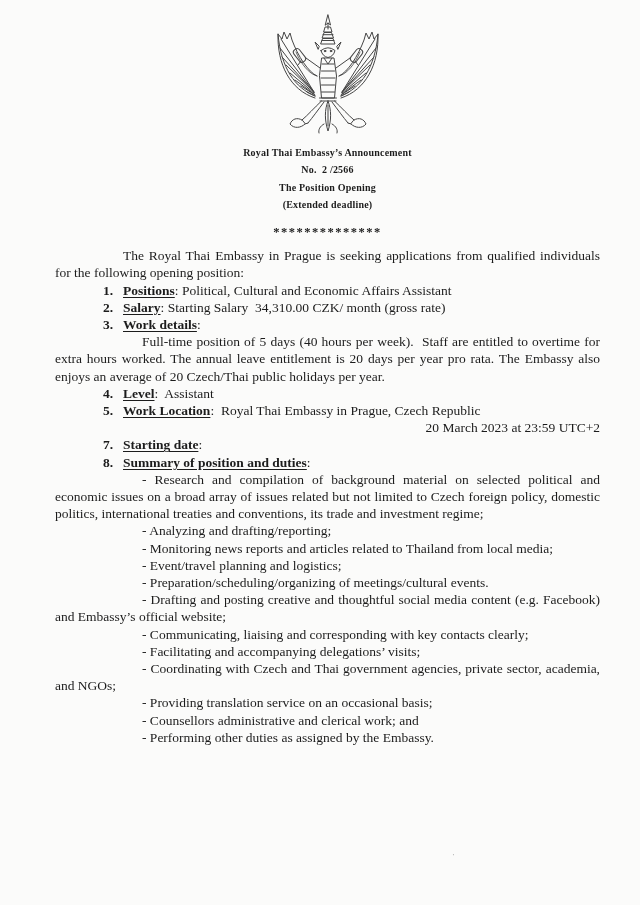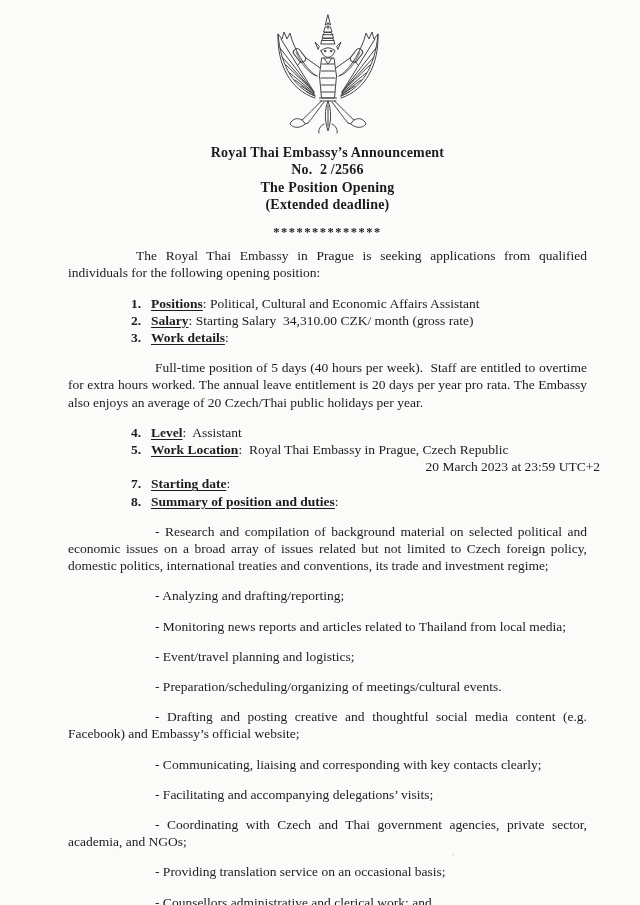--- a/index.html
+++ b/index.html
@@ -19,43 +19,43 @@
   }
   .emblem{
     width:122px;height:124px;
     margin:12px auto 8px;
     display:block;
   }
   .emblem svg{width:100%;height:100%;}
   .header-block{
     text-align:center;
     font-weight:700;
-    font-size:14px;
+    font-size:10px;
     line-height:17.3px;
     letter-spacing:.2px;
   }
   .stars{
     text-align:center;
     font-weight:700;
     font-size:12.5px;
     letter-spacing:1.5px;
     margin-top:11px;
     line-height:16px;
   }
   .bodytext{ font-size:13.5px; line-height:17.2px; }
   .para{
-    margin:13px;
+    margin:0;
     text-align:justify;
     text-indent:87px;
   }
   .intro{
     margin-top:7px;
     text-indent:68px;
   }
-  .list-item{ margin-left:76px; text-align:left; }
+  .list-item{ margin-left:48px; text-align:left; }
   .num{ display:inline-block; min-width:20px; font-weight:700; }
   .label{ font-weight:700; text-decoration:underline; text-underline-offset:2px; }
   .sub-line{ margin-left:87px; text-align:right; }
   .artifact{
     position:absolute;
     left:452px;top:838px;
     width:12px;height:10px;
     color:#b9b9b9;
     font-size:9px;
     font-family:"DejaVu Sans",sans-serif;

